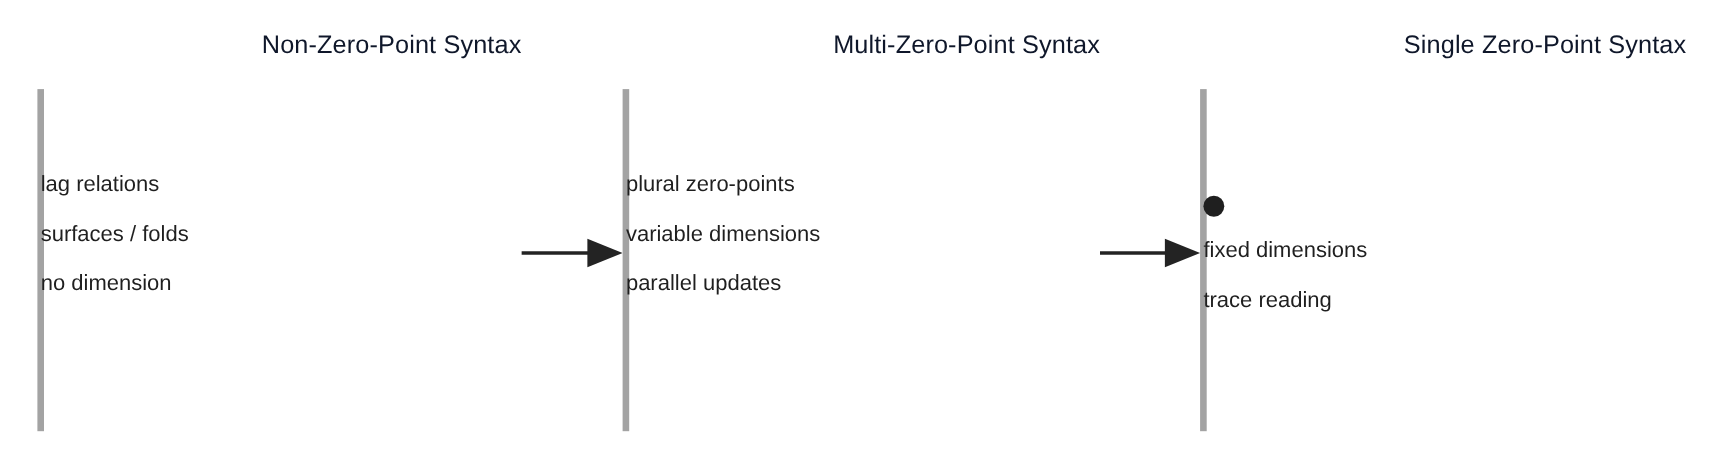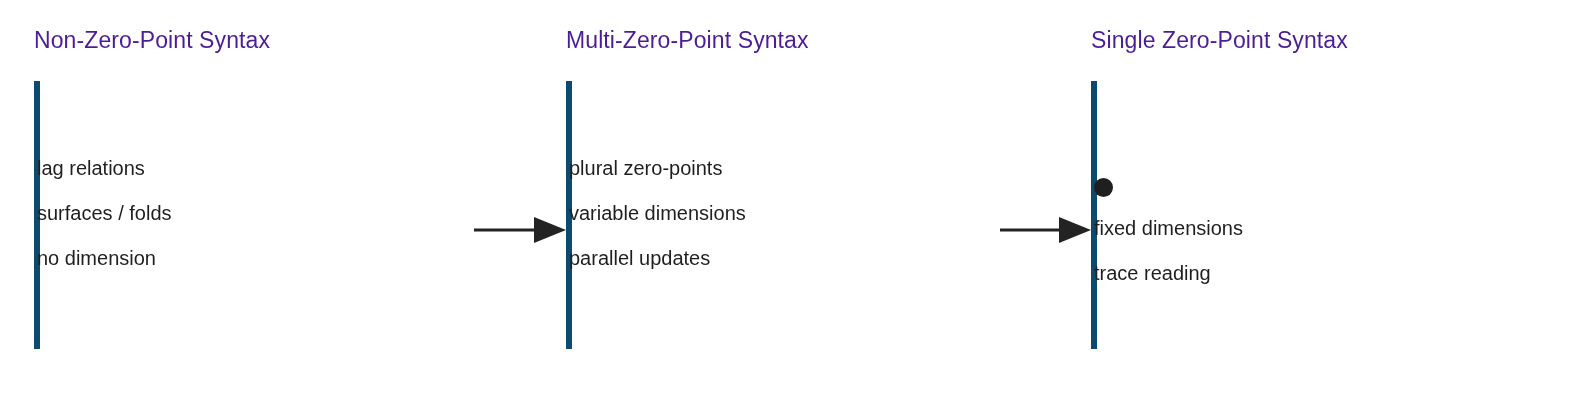--- a/index.html
+++ b/index.html
@@ -23,36 +23,36 @@
   
   .stage {
     position: absolute;
     top: 0;
   }
   .stage-title {
     position: absolute;
     top: 25px;
     left: 0;
     width: 100%;
-    text-align: left;
+    text-align: right;
     font-size: 23px;
     line-height: 30px;
     font-weight: 400;
-    color: #4c1d95;
+    color: #0f172a;
     letter-spacing: 0.1px;
     white-space: nowrap;
   }
   .stage-box {
     position: absolute;
     top: 81px;
     left: 0;
     box-sizing: border-box;
-    height: 268px;
+    height: 311px;
     background: #ffffff;
-    border: 3px solid #0c4a6e;
+    border: 3px solid #a3a3a3;
   }
   .stage-body {
     position: absolute;
     left: 0;
     width: 100%;
     top: 62px;
     text-align: center;
   }
   .body-line {
     font-size: 20px;

